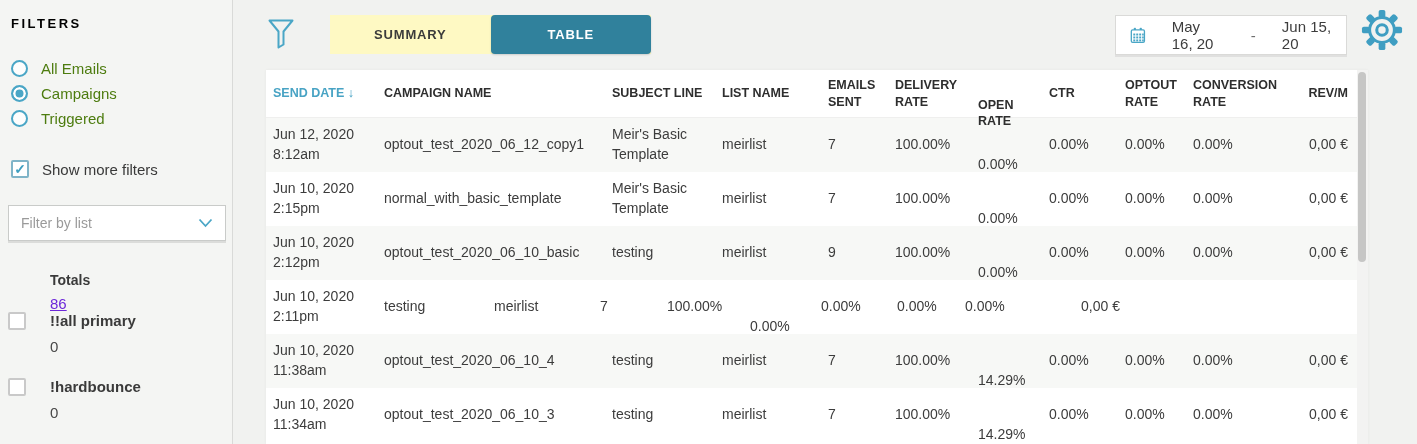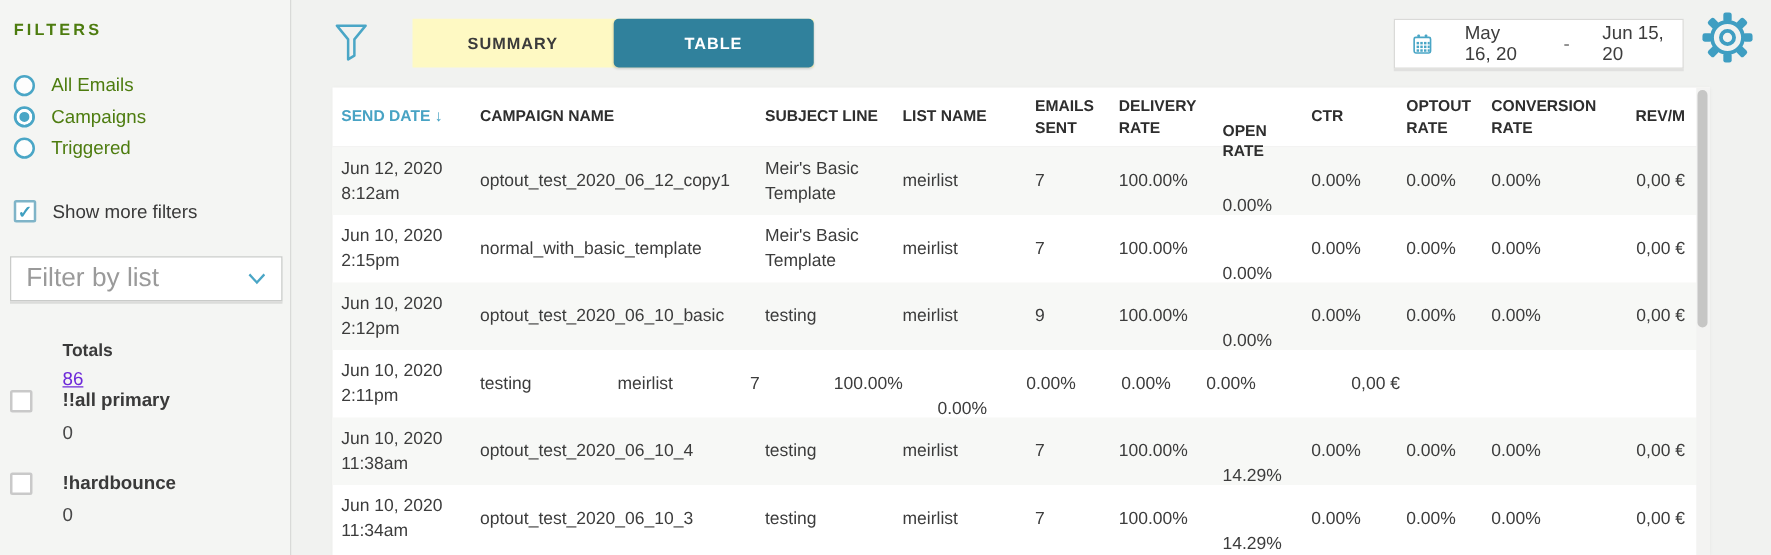--- a/index.html
+++ b/index.html
@@ -7,37 +7,37 @@
   body {
     position:relative; overflow:hidden;
     background:#f1f2f0;
     font-family:"Liberation Sans", sans-serif;
     color:#3c3c3c;
   }
   
   .sidebar { position:absolute; left:0; top:0; width:233px; height:444px;
              background:#f4f5f3; border-right:1px solid #d9dad8; }
   .filters-title { position:absolute; left:11px; top:16px; font-size:13px; font-weight:bold;
-                   letter-spacing:2.5px; color:#4d7c0f; }
+                   letter-spacing:2.5px; color:#000000; }
   .radio-group { position:absolute; left:11px; top:56px; }
   .radio-row { display:flex; align-items:center; gap:13px; height:25px; font-size:15px; color:#4d7c0f; cursor:pointer; }
   .radio { width:17px; height:17px; border:2px solid #4aa6c6; border-radius:50%; background:#fdfdfd; flex:0 0 auto; }
   .radio.selected { background:#4aa6c6; box-shadow: inset 0 0 0 2.5px #fff; }
   .showmore { position:absolute; left:11px; top:160px; display:flex; align-items:center; gap:13px;
               font-size:15px; color:#393939; cursor:pointer; }
   .checkbox { width:18px; height:18px; background:#fff; border:2px solid #c9c9c9; border-radius:2px;
               display:flex; align-items:center; justify-content:center;
               font-size:14px; font-weight:bold; color:#3f9fc0; flex:0 0 auto; }
   .checkbox.checked { border-color:#7fb4c8; }
   .checkbox.unchecked { color:transparent; }
   .list-dropdown { position:absolute; left:8px; top:205px; width:218px; height:36px; background:#fff;
                    border:1px solid #c9cbc9; box-shadow:0 2px 0 rgba(0,0,0,0.10);
                    display:flex; align-items:center; justify-content:space-between;
                    padding:0 12px; cursor:pointer; }
-  .list-dropdown .placeholder { font-size:21px; color:#9a9a9a; }
+  .list-dropdown .placeholder { font-size:14px; color:#9a9a9a; }
   .totals { position:absolute; left:50px; top:272px; }
   .totals .lbl { font-size:14px; font-weight:bold; color:#3a3a3a; }
   .totals .val { margin-top:7px; font-size:15px; color:#6d28d9;text-decoration:underline; }
   .list-check-item { position:absolute; left:8px; display:flex; gap:24px; }
   .list-check-item .txt .lbl { font-size:15px; font-weight:bold; color:#3a3a3a; }
   .list-check-item .txt .cnt { margin-top:9px; font-size:15px; color:#484848; }
   .lc1 { top:312px; } .lc2 { top:378px; }
   
   .funnel-btn { position:absolute; left:267px; top:18px; cursor:pointer; }
   .tabs { position:absolute; left:330px; top:15px; width:321px; height:39px; background:#fef9c3; display:flex; }

